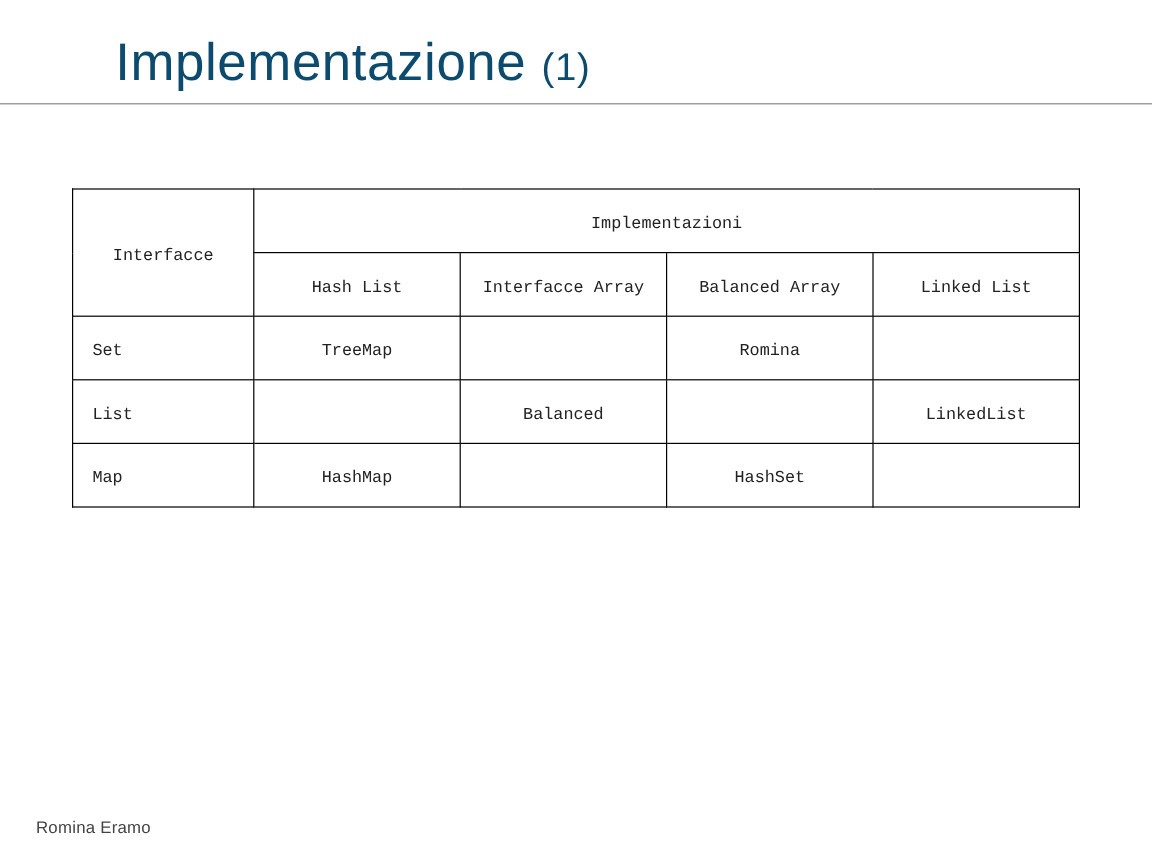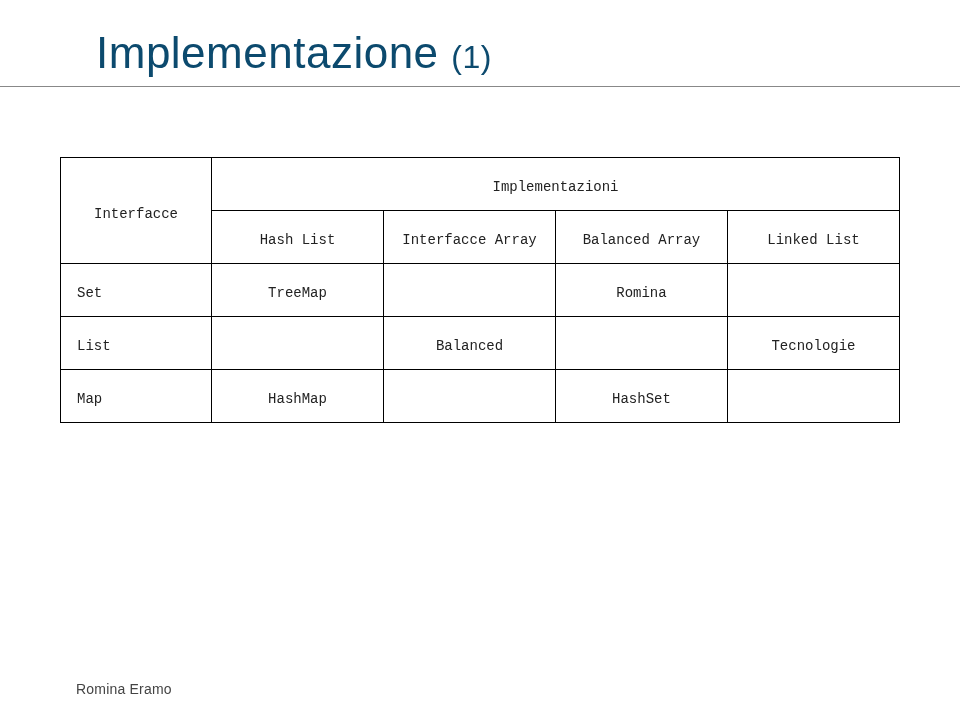--- a/index.html
+++ b/index.html
@@ -78,21 +78,20 @@
       width: 100%;
       padding: 0 30px;
       display: flex;
       justify-content: space-between;
       font-size: 14px;
       color: #444;
       letter-spacing: 0.2px;
     }
     .footer-left {
       text-align: left;
-      margin-left: 46px;
     }
     .footer-right {
       text-align: right;
     }
     .footer-line {
       line-height: 1.35;
     }
   </style>
 </head>
 <body>
@@ -134,21 +133,21 @@
         <td><span class="mono">TreeMap</span></td>
         <td><span class="mono"></span></td>
         <td><span class="mono">Romina</span></td>
         <td><span class="mono"></span></td>
       </tr>
       <tr>
         <td class="row-iface"><span class="mono">List</span></td>
         <td><span class="mono"></span></td>
         <td><span class="mono">Balanced</span></td>
         <td><span class="mono"></span></td>
-        <td><span class="mono">Tecnologie</span></td>
+        <td><span class="mono">LinkedList</span></td>
       </tr>
       <tr>
         <td class="row-iface"><span class="mono">Map</span></td>
         <td><span class="mono">HashMap</span></td>
         <td><span class="mono"></span></td>
         <td><span class="mono">HashSet</span></td>
         <td><span class="mono"></span></td>
       </tr>
     </tbody>
   </table>

